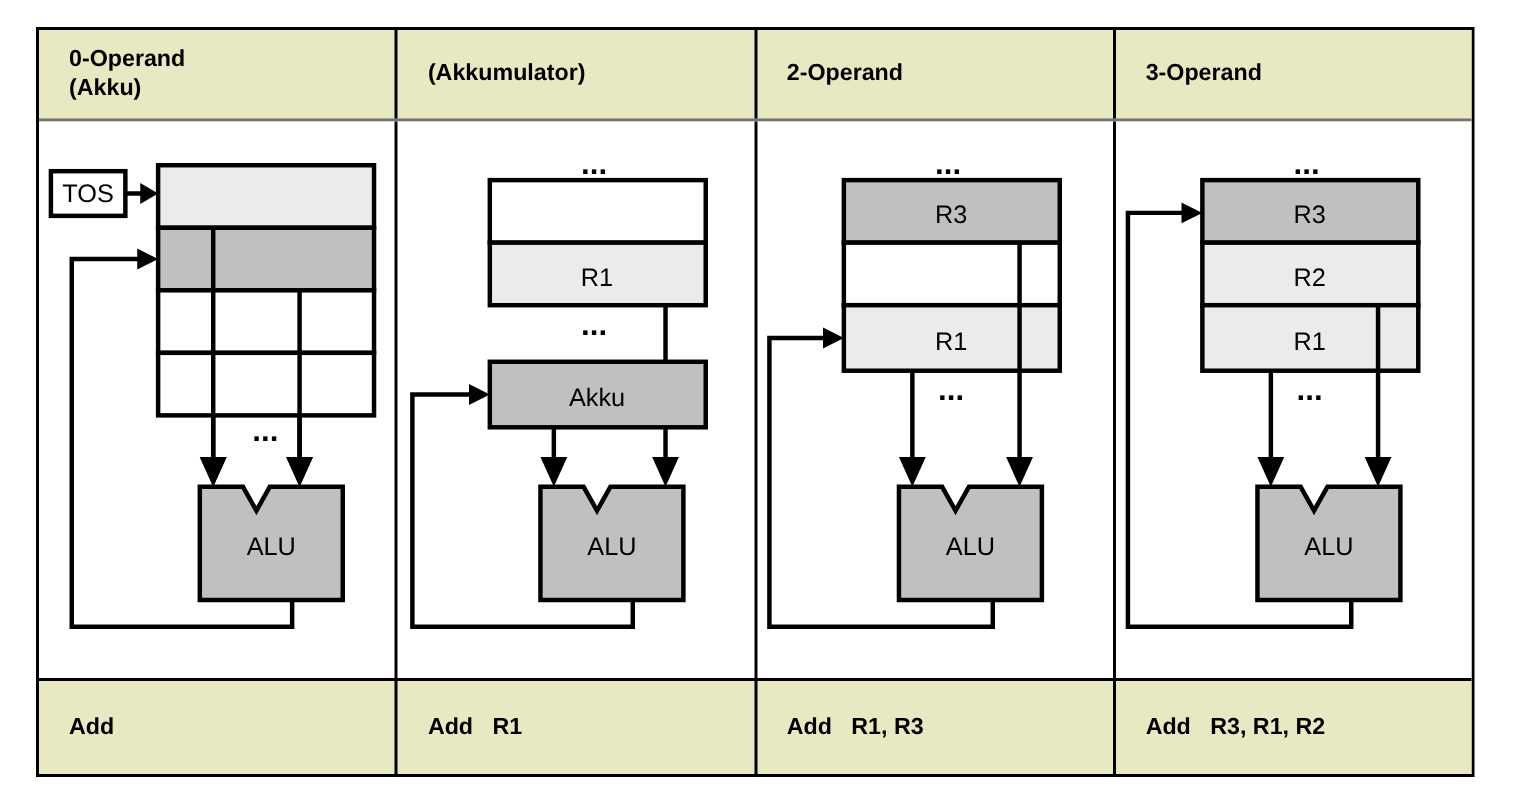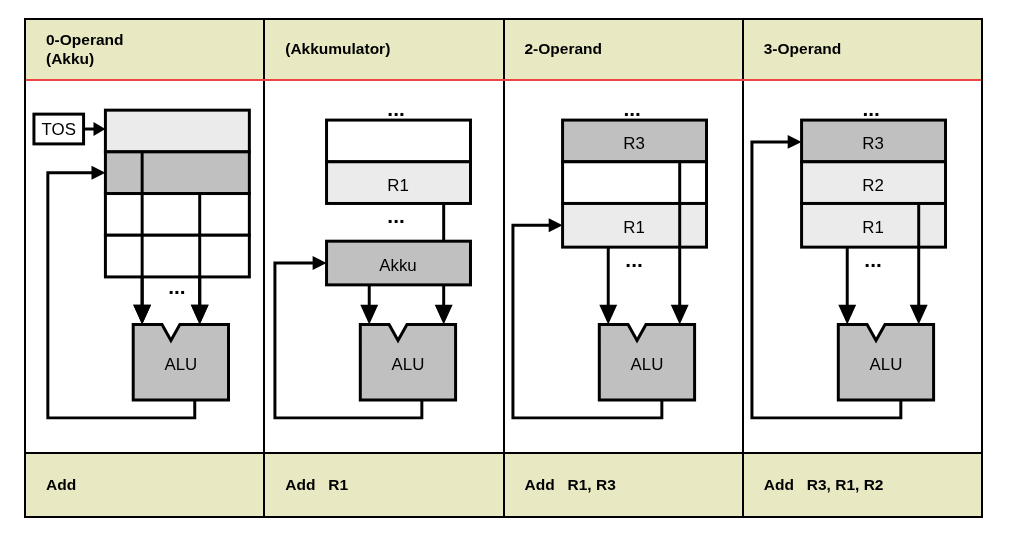--- a/index.html
+++ b/index.html
@@ -10,21 +10,21 @@
   }
   #table-wrap{
     position:absolute;left:24px;top:18px;
     width:959px;height:500px;
     border:2px solid #000;
     box-sizing:border-box;
     display:flex;
     flex-direction:column;
   }
   .row{display:flex;width:100%;box-sizing:border-box;}
-  .header-row{height:61px;background:#e8e9c3;border-bottom:2px solid #ef4444;}
+  .header-row{height:61px;background:#e8e9c3;border-bottom:2px solid #737373;}
   .diagram-row{flex:1;background:#ffffff;border-bottom:2px solid #000;}
   .footer-row{height:62px;background:#e8e9c3;font-weight:bold;}
   .cell{
     flex:1 1 0;
     box-sizing:border-box;
     border-right:2px solid #000;
     position:relative;
     min-width:0;
   }
   .cell:last-child{border-right:none;}

